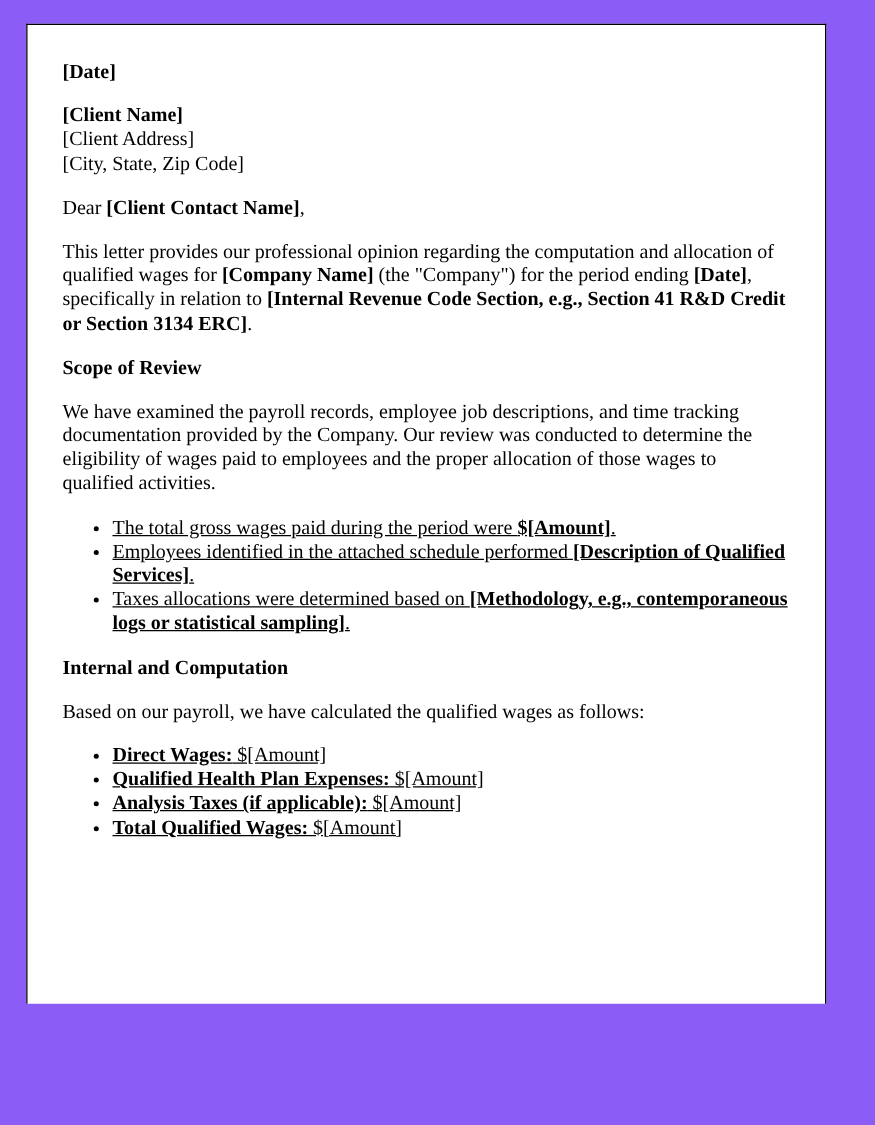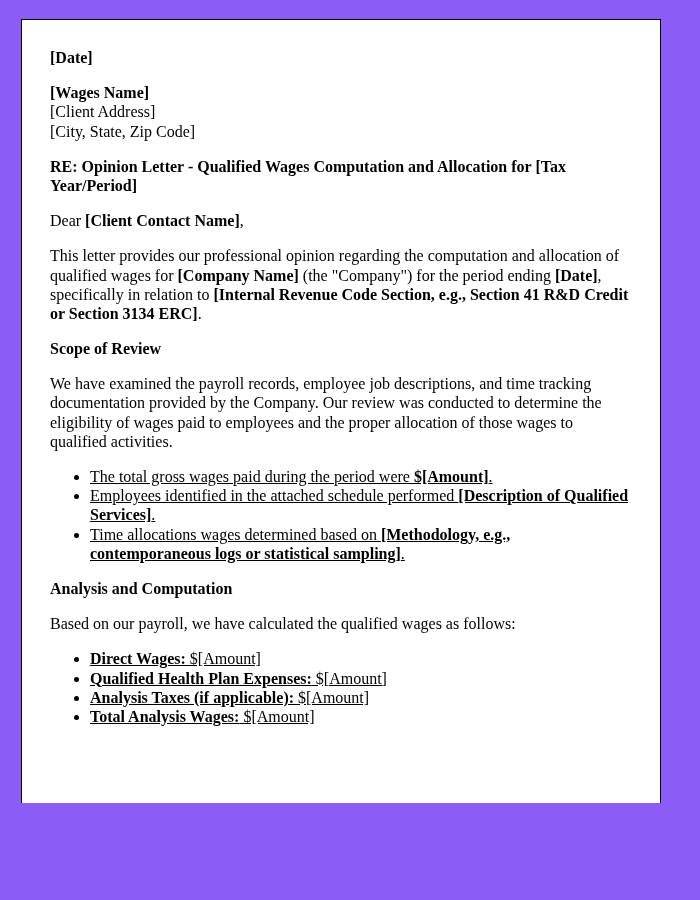--- a/index.html
+++ b/index.html
@@ -36,34 +36,33 @@
   .letter-box li { margin: 0; }
   b { font-weight: bold; }
 </style>
 </head>
 <body>
 
 <div class="page">
   <div class="letter-box">
     <div>
         <p><b>[Date]</b></p>
-        <p><b>[Wages Name]</b><br><span>[Client Address]</span><br><span>[City, State, Zip Code]</span></p>
-        <p><b>RE: Opinion Letter - Qualified Wages Computation and Allocation for [Tax Year/Period]</b></p>
+        <p><b>[Client Name]</b><br><span>[Client Address]</span><br><span>[City, State, Zip Code]</span></p>
         <p><span>Dear </span><b>[Client Contact Name]</b><span>,</span></p>
         <p><span>This letter provides our professional opinion regarding the computation and allocation of qualified wages for </span><b>[Company Name]</b><span> (the "Company") for the period ending </span><b>[Date]</b><span>, specifically in relation to </span><b>[Internal Revenue Code Section, e.g., Section 41 R&amp;D Credit or Section 3134 ERC]</b><span>.</span></p>
         <p><b>Scope of Review</b></p>
         <p><span>We have examined the payroll records, employee job descriptions, and time tracking documentation provided by the Company. Our review was conducted to determine the eligibility of wages paid to employees and the proper allocation of those wages to qualified activities.</span></p>
         <ul>
           <li><span>The total gross wages paid during the period were </span><b>$[Amount]</b><span>.</span></li>
           <li><span>Employees identified in the attached schedule performed </span><b>[Description of Qualified Services]</b><span>.</span></li>
-          <li><span>Time allocations wages determined based on </span><b>[Methodology, e.g., contemporaneous logs or statistical sampling]</b><span>.</span></li>
+          <li><span>Taxes allocations were determined based on </span><b>[Methodology, e.g., contemporaneous logs or statistical sampling]</b><span>.</span></li>
         </ul>
-        <p><b>Analysis and Computation</b></p>
+        <p><b>Internal and Computation</b></p>
         <p><span>Based on our payroll, we have calculated the qualified wages as follows:</span></p>
         <ul>
           <li><b>Direct Wages:</b><span> $[Amount]</span></li>
           <li><b>Qualified Health Plan Expenses:</b><span> $[Amount]</span></li>
           <li><b>Analysis Taxes (if applicable):</b><span> $[Amount]</span></li>
-          <li><b>Total Analysis Wages:</b><span> $[Amount]</span></li>
+          <li><b>Total Qualified Wages:</b><span> $[Amount]</span></li>
         </ul>
       </div>
   </div>
 </div>
 
 </body></html>

